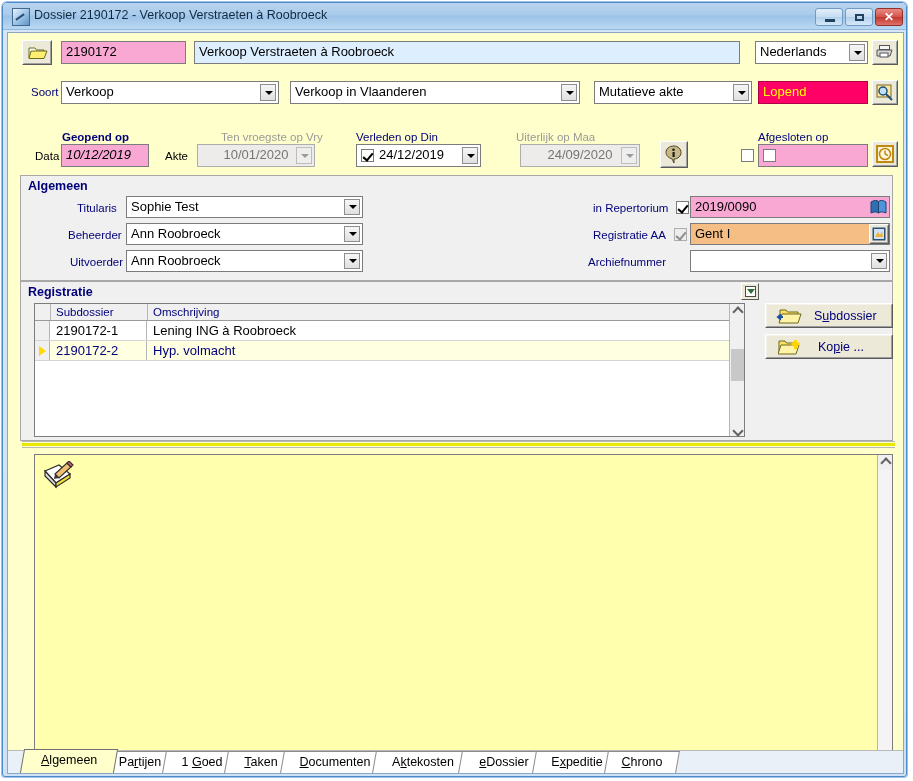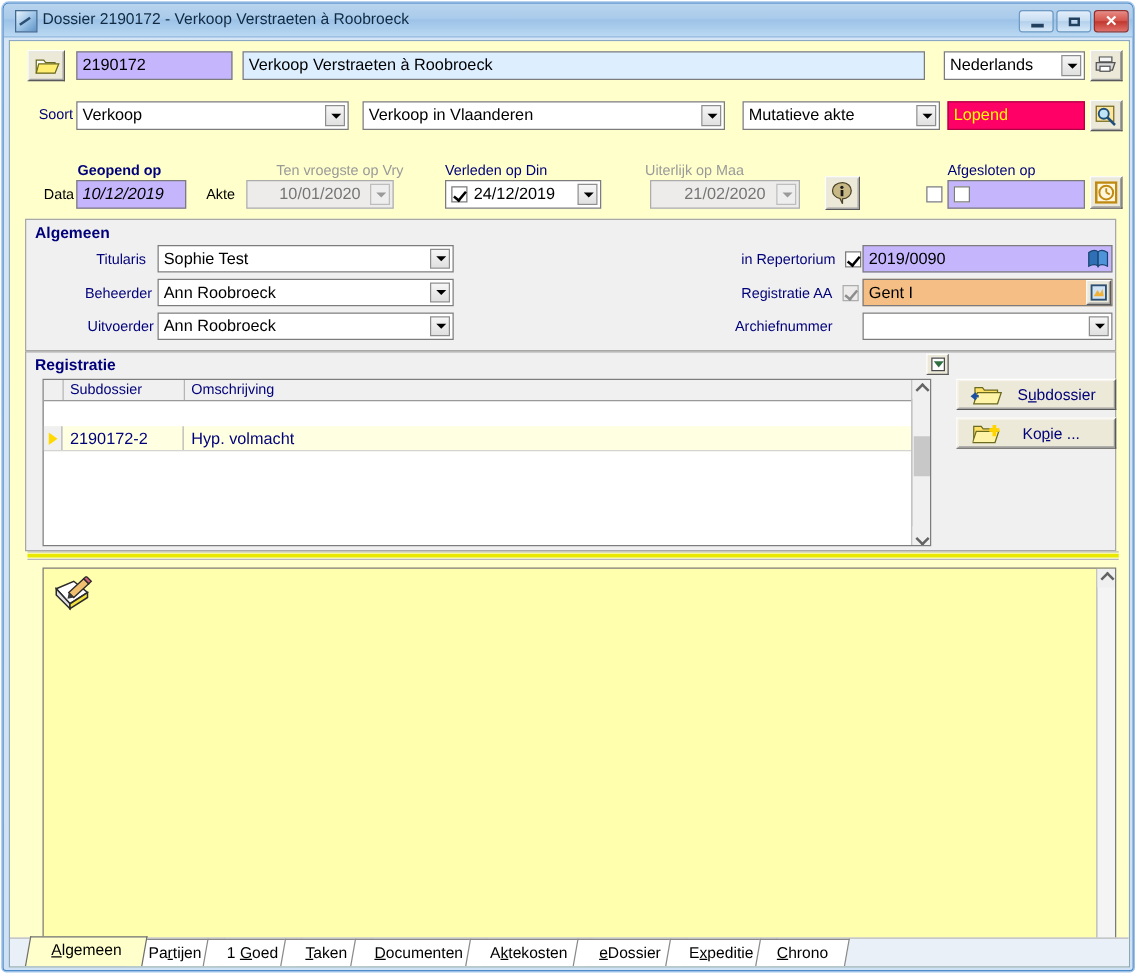--- a/index.html
+++ b/index.html
@@ -88,21 +88,21 @@
     position:absolute; left:0; top:0; right:0; bottom:0;
     background:#ffffcc;
   }
 
   
   .lbl { position:absolute; color:#00007a; font-size:11.5px; white-space:nowrap; }
   .lbl-dis { position:absolute; color:#9a9a9a; font-size:11.5px; white-space:nowrap; }
   .lbl-dark { position:absolute; color:#000000; font-size:11.5px; white-space:nowrap; }
 
   .tbox {
-    position:absolute; background:#c4b5fd;
+    position:absolute; background:#f9a8d4;
     border:1px solid #7c7c7c;
     box-sizing:border-box;
     font-size:13px; color:#000; 
     padding-left:4px;
     line-height: 1.55;
     white-space:nowrap; overflow:hidden;
   }
 
   .combo {
     position:absolute; background:#ffffff;
@@ -421,21 +421,21 @@
       <span class="arrow"></span>
     </div>
 
     <div class="combo" style="left:348px; top:111px; width:125px; height:23px; padding-left:22px;">
       <span class="cbx checked" style="left:4px; top:4px;"></span>
       <span>24/12/2019</span>
       <span class="arrow"></span>
     </div>
 
     <div class="combo disabled" style="left:512px; top:111px; width:120px; height:23px;">
-      <span>21/02/2020</span>
+      <span>24/09/2020</span>
       <span class="arrow"></span>
     </div>
 
     <div class="ibtn" style="left:652px; top:108px; width:28px; height:27px;">
       <div class="inner"></div>
       <svg style="position:absolute;left:4px;top:3px;" width="18" height="20" viewBox="0 0 18 20">
         <path d="M9,1 C13,1 16,4 16,7.5 C16,11 13,14 9,14 L9,18 L7,13.8 C3.6,13 1,10.5 1,7.5 C1,4 4,1 9,1 Z" fill="#c8b886" stroke="#4a4327" stroke-width="1"></path>
         <circle cx="8.5" cy="4.8" r="1.3" fill="#1b1b1b"></circle>
         <rect x="7.5" y="7" width="2.2" height="5" fill="#1b1b1b"></rect>
       </svg>
@@ -509,20 +509,25 @@
 
     <div class="minibtn" style="left:733px; top:250px; width:18px; height:17px;">
       <div class="box"></div>
     </div>
 
     <div id="grid" style="left:26px; top:270px; width:711px; height:134px;">
       <div class="gridhdr">
         <div class="cell" style="left:0; width:16px;"></div>
         <div class="cell" style="left:16px; width:97px;">Subdossier</div>
         <div class="cell" style="left:113px; right:0; border-right:none;">Omschrijving</div>
+      </div>
+      <div class="growr" style="top:17px;">
+        <div class="marker"></div>
+        <div class="c1">2190172-1</div>
+        <div class="c2">Lening ING à Roobroeck</div>
       </div>
       <div class="growr sel" style="top:37px;">
         <div class="marker has"></div>
         <div class="c1">2190172-2</div>
         <div class="c2">Hyp. volmacht</div>
       </div>
       <div class="vscroll" style="right:0; top:0; bottom:0;">
         <div class="sbtn up">
             <span class="chev"></span>
           </div>

